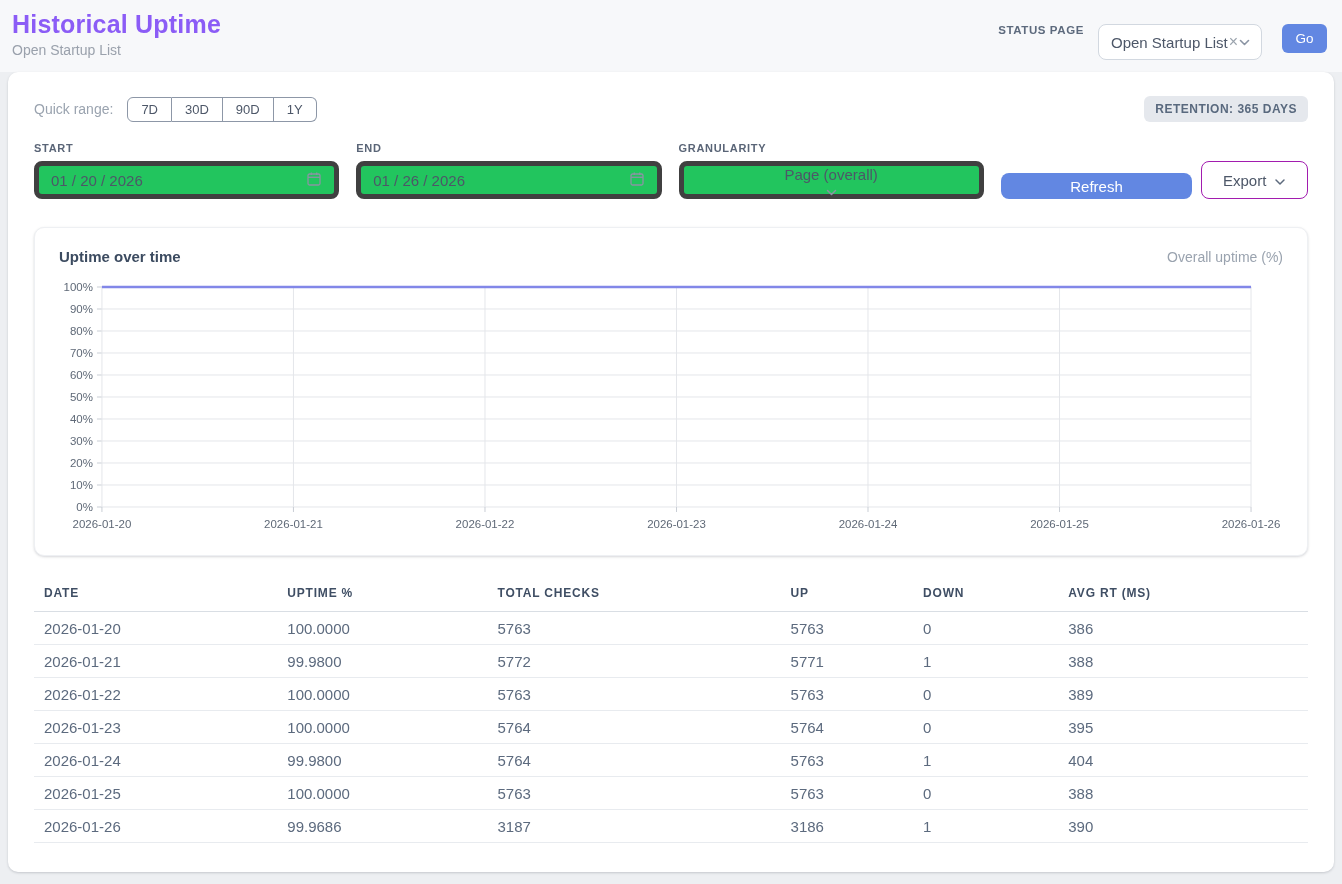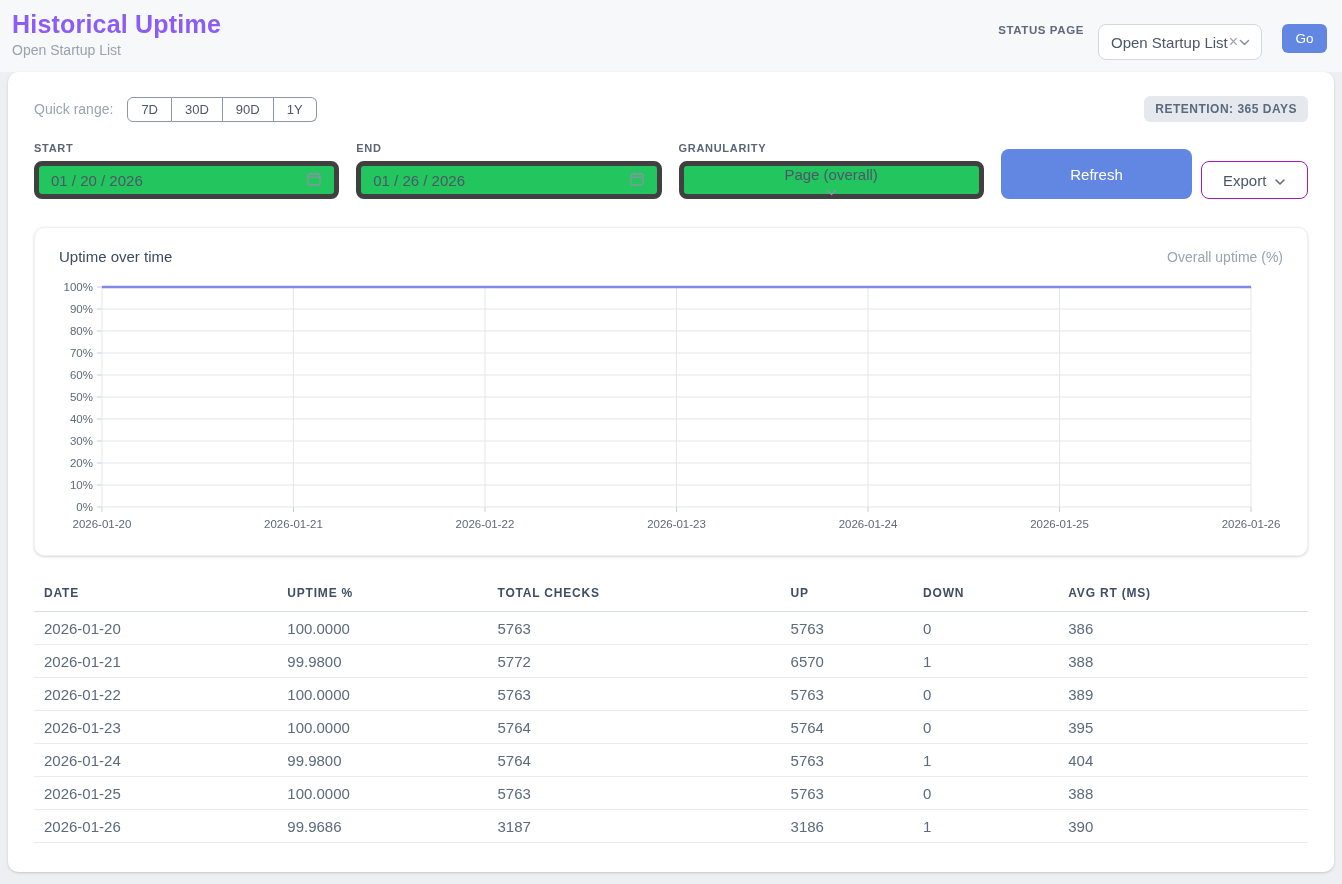--- a/index.html
+++ b/index.html
@@ -55,36 +55,36 @@
   .controls-row { display:flex; margin-top:20px; align-items:flex-end; }
   .field { width:306px; margin-right:17px; }
   .field-label { font-size:11px; font-weight:600; letter-spacing:.7px; color:#5a6577; margin-bottom:7px; }
   .input-box {
     height:38px; border:5px solid #404040; border-radius:8px; background:#22c55e;
     display:flex; align-items:center; justify-content:space-between;
     padding:0 12px; font-size:15px; color:#4d5768; cursor:text;
   }
   .select-box { cursor:pointer;flex-direction:column; }
   .refresh-btn {
-    margin-left:auto; width:192px; height:50px; background:#6287e2; border:none; border-radius:8px;
+    margin-left:auto; width:192px; height:26px; background:#6287e2; border:none; border-radius:8px;
     color:#fff; font-size:15px; font-family:inherit; cursor:pointer;
   }
   .export-btn {
     margin-left:9px; width:107px; height:38px; background:#fff; border:1px solid #a21caf;
     border-radius:8px; color:#4d5768; font-size:15px; font-family:inherit; cursor:pointer;
     display:inline-flex; align-items:center; justify-content:center; gap:8px;
   }
   
   .chart-card {
     margin-top:28px; background:#fff; border:1px solid #eef0f3; border-radius:10px;
     box-shadow:0 1px 3px rgba(16,24,40,.12), 0 1px 2px rgba(16,24,40,.05);
     padding:20px 24px 20px 24px;
   }
   .chart-head { display:flex; align-items:center; justify-content:space-between; }
-  .chart-title { font-size:15px; font-weight:400; color:#3c4b60; }
+  .chart-title { font-size:15px; font-weight:700; color:#3c4b60; }
   .chart-legend { font-size:14px; color:#9aa3af; }
   .chart-svg { display:block; width:100%; height:256px; margin-top:14px; }
   .chart-svg text { font-family:"Liberation Sans","DejaVu Sans",sans-serif; font-size:11.5px; fill:#5f6977; }
   
   .uptime-table { width:100%; margin-top:24px; border-collapse:collapse; table-layout:fixed; }
   .uptime-table th {
     text-align:left; font-size:12px; font-weight:700; letter-spacing:.8px; color:#3f4e64;
     padding:6px 10px 11px 10px; border-bottom:1px solid #d9dee4;
   }
   .uptime-table td {
@@ -267,21 +267,21 @@
           <td>100.0000</td>
           <td>5763</td>
           <td>5763</td>
           <td>0</td>
           <td>386</td>
         </tr>
         <tr>
           <td>2026-01-21</td>
           <td>99.9800</td>
           <td>5772</td>
-          <td>6570</td>
+          <td>5771</td>
           <td>1</td>
           <td>388</td>
         </tr>
         <tr>
           <td>2026-01-22</td>
           <td>100.0000</td>
           <td>5763</td>
           <td>5763</td>
           <td>0</td>
           <td>389</td>

